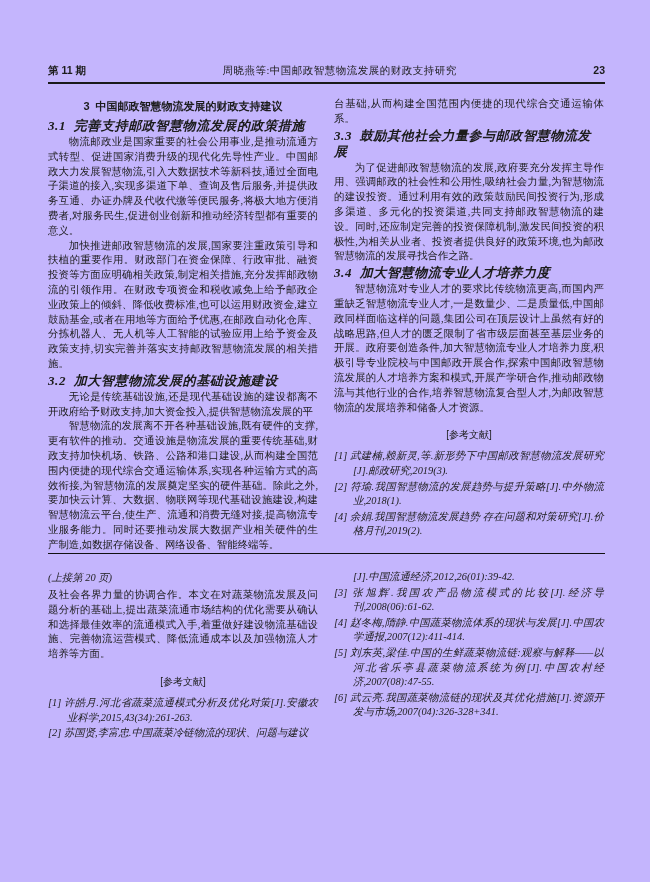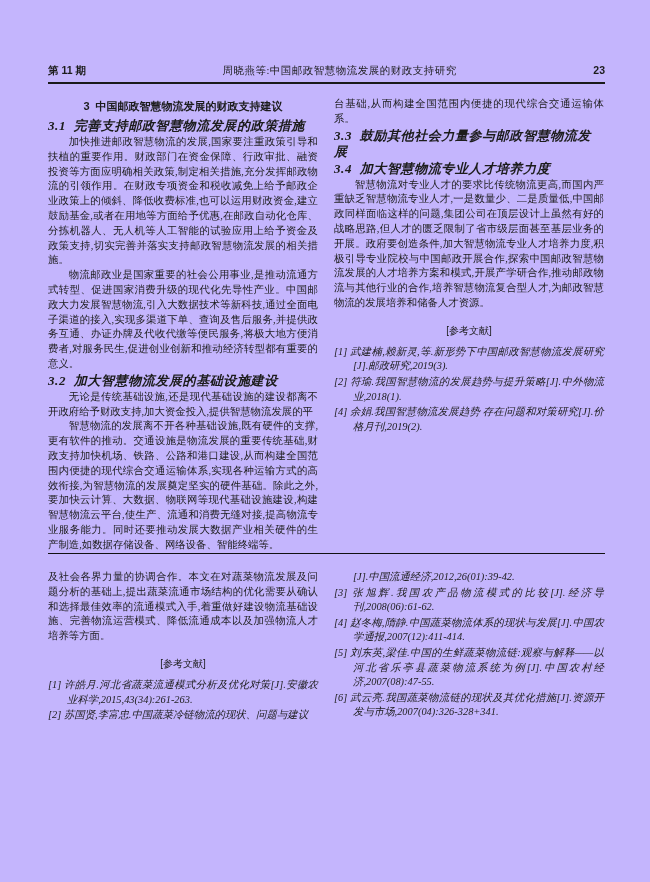--- a/index.html
+++ b/index.html
@@ -74,42 +74,44 @@
   <div class="header">
     <span class="hd-issue">第 11 期</span>
     <span class="hd-title">周晓燕等:中国邮政智慧物流发展的财政支持研究</span>
     <span class="hd-page">23</span>
   </div>
 
   <div class="main">
     <div class="col">
       <div class="h-section">3  中国邮政智慧物流发展的财政支持建议</div>
       <div class="h-sub">3.1  完善支持邮政智慧物流发展的政策措施</div>
+      <p class="para">物流邮政业是国家重要的社会公用事业,是推动流通方式转型、促进国家消费升级的现代化先导性产业。中国邮政大力发展智慧物流,引入大数据技术等新科技,通过全面电子渠道的接入,实现多渠道下单、查询及售后服务,并提供政务互通、办证办牌及代收代缴等便民服务,将极大地方便消费者,对服务民生,促进创业创新和推动经济转型都有重要的意义。</p>
       <p class="para">加快推进邮政智慧物流的发展,国家要注重政策引导和扶植的重要作用。财政部门在资金保障、行政审批、融资投资等方面应明确相关政策,制定相关措施,充分发挥邮政物流的引领作用。在财政专项资金和税收减免上给予邮政企业政策上的倾斜、降低收费标准,也可以运用财政资金,建立鼓励基金,或者在用地等方面给予优惠,在邮政自动化仓库、分拣机器人、无人机等人工智能的试验应用上给予资金及政策支持,切实完善并落实支持邮政智慧物流发展的相关措施。</p>
-      <p class="para">物流邮政业是国家重要的社会公用事业,是推动流通方式转型、促进国家消费升级的现代化先导性产业。中国邮政大力发展智慧物流,引入大数据技术等新科技,通过全面电子渠道的接入,实现多渠道下单、查询及售后服务,并提供政务互通、办证办牌及代收代缴等便民服务,将极大地方便消费者,对服务民生,促进创业创新和推动经济转型都有重要的意义。</p>
       <div class="h-sub">3.2  加大智慧物流发展的基础设施建设</div>
       <p class="para">无论是传统基础设施,还是现代基础设施的建设都离不开政府给予财政支持,加大资金投入,提供智慧物流发展的平</p>
       <p class="para">智慧物流的发展离不开各种基础设施,既有硬件的支撑,更有软件的推动。交通设施是物流发展的重要传统基础,财政支持加快机场、铁路、公路和港口建设,从而构建全国范围内便捷的现代综合交通运输体系,实现各种运输方式的高效衔接,为智慧物流的发展奠定坚实的硬件基础。除此之外,要加快云计算、大数据、物联网等现代基础设施建设,构建智慧物流云平台,使生产、流通和消费无缝对接,提高物流专业服务能力。同时还要推动发展大数据产业相关硬件的生产制造,如数据存储设备、网络设备、智能终端等。</p>
     </div>
     <div class="col">
       <p class="para cont">台基础,从而构建全国范围内便捷的现代综合交通运输体系。</p>
       <div class="h-sub">3.3  鼓励其他社会力量参与邮政智慧物流发展</div>
+      <p class="para">为了促进邮政智慧物流的发展,政府要充分发挥主导作用、强调邮政的社会性和公用性,吸纳社会力量,为智慧物流的建设投资。通过利用有效的政策鼓励民间投资行为,形成多渠道、多元化的投资渠道,共同支持邮政智慧物流的建设。同时,还应制定完善的投资保障机制,激发民间投资的积极性,为相关从业者、投资者提供良好的政策环境,也为邮政智慧物流的发展寻找合作之路。</p>
       <div class="h-sub">3.4  加大智慧物流专业人才培养力度</div>
       <p class="para">智慧物流对专业人才的要求比传统物流更高,而国内严重缺乏智慧物流专业人才,一是数量少、二是质量低,中国邮政同样面临这样的问题,集团公司在顶层设计上虽然有好的战略思路,但人才的匮乏限制了省市级层面甚至基层业务的开展。政府要创造条件,加大智慧物流专业人才培养力度,积极引导专业院校与中国邮政开展合作,探索中国邮政智慧物流发展的人才培养方案和模式,开展产学研合作,推动邮政物流与其他行业的合作,培养智慧物流复合型人才,为邮政智慧物流的发展培养和储备人才资源。</p>
       <div class="ref-title">[参考文献]</div>
       <div class="ref">[1] 武建楠,赖新灵,等.新形势下中国邮政智慧物流发展研究[J].邮政研究,2019(3).</div>
       <div class="ref">[2] 符瑜.我国智慧物流的发展趋势与提升策略[J].中外物流业,2018(1).</div>
       <div class="ref">[4] 余娟.我国智慧物流发展趋势 存在问题和对策研究[J].价格月刊,2019(2).</div>
     </div>
   </div>
 
   <div class="divider"></div>
 
   <div class="bottom">
     <div class="col">
+      <div class="cont-note">(上接第 20 页)</div>
       <p class="para cont">及社会各界力量的协调合作。本文在对蔬菜物流发展及问题分析的基础上,提出蔬菜流通市场结构的优化需要从确认和选择最佳效率的流通模式入手,着重做好建设物流基础设施、完善物流运营模式、降低流通成本以及加强物流人才培养等方面。</p>
       <div class="ref-title">[参考文献]</div>
       <div class="ref">[1] 许皓月.河北省蔬菜流通模式分析及优化对策[J].安徽农业科学,2015,43(34):261-263.</div>
       <div class="ref">[2] 苏国贤,李富忠.中国蔬菜冷链物流的现状、问题与建议</div>
     </div>
     <div class="col">
       <div class="ref ref-cont">[J].中国流通经济,2012,26(01):39-42.</div>
       <div class="ref">[3] 张旭辉.我国农产品物流模式的比较[J].经济导刊,2008(06):61-62.</div>
       <div class="ref">[4] 赵冬梅,隋静.中国蔬菜物流体系的现状与发展[J].中国农学通报,2007(12):411-414.</div>
       <div class="ref">[5] 刘东英,梁佳.中国的生鲜蔬菜物流链:观察与解释——以河北省乐亭县蔬菜物流系统为例[J].中国农村经济,2007(08):47-55.</div>

